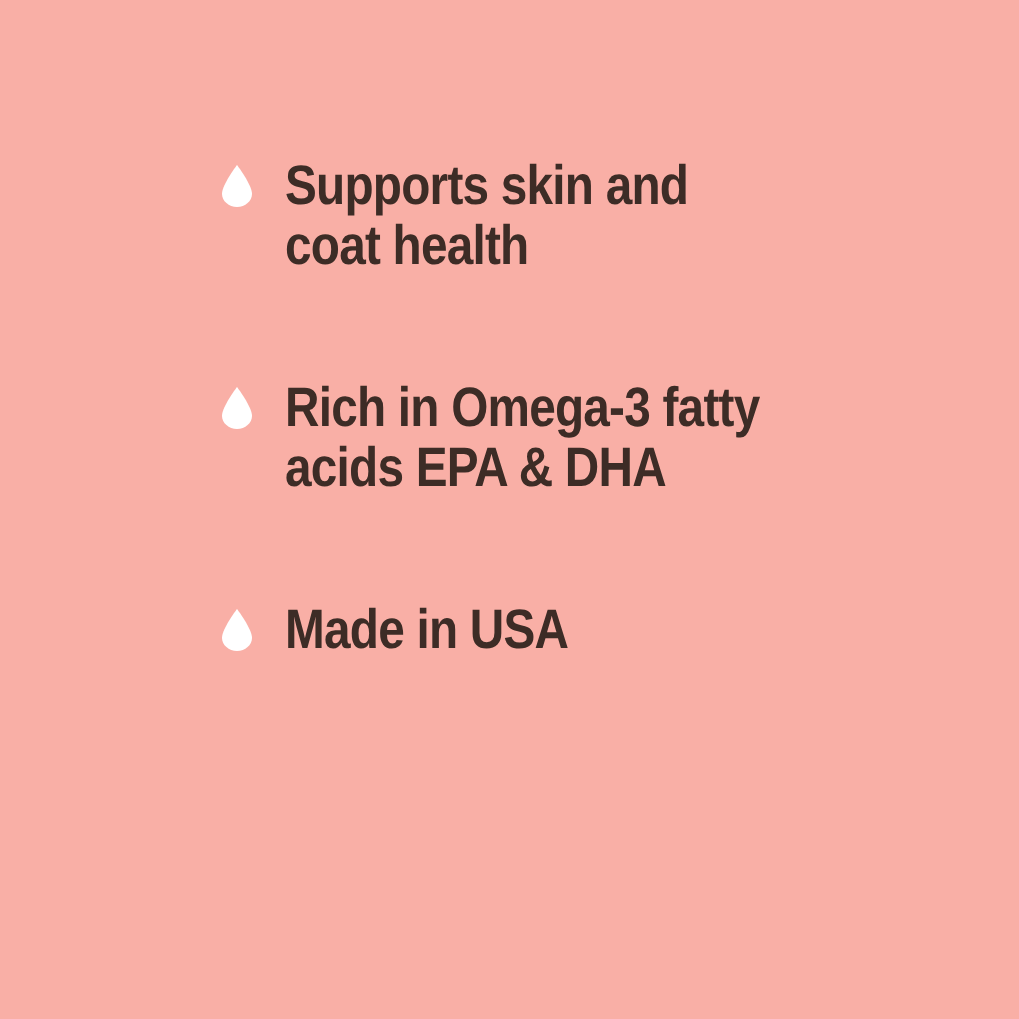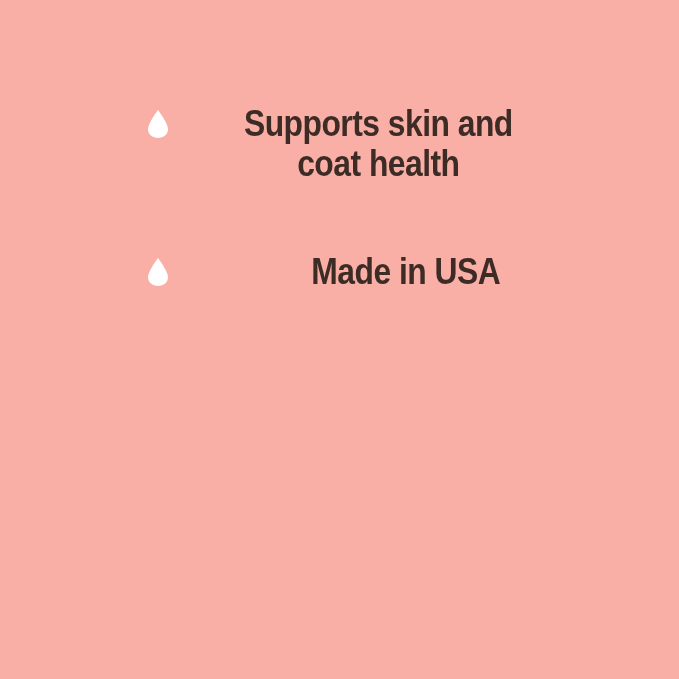--- a/index.html
+++ b/index.html
@@ -14,39 +14,37 @@
     background: #f9afa6;
     font-family: "Liberation Sans", "DejaVu Sans", sans-serif;
   }
 
   #benefits-panel {
     position: relative;
     width: 679px;
     height: 679px;
     background: #f9afa6;
     box-sizing: border-box;
-    text-align: center;
   }
 
   #benefits-list {
     position: absolute;
     left: 148px;
     top: 104px;
     width: 480px;
   }
 
   .benefit-item {
     display: flex;
     align-items: flex-start;
     margin-bottom: 68px;
   }
 
   .benefit-item:last-child {
     margin-bottom: 0;
-    gap: 48px;
   }
 
   .bullet-icon-wrap {
     flex: 0 0 auto;
     width: 20px;
     height: 40px;
     margin-right: 22px;
     display: flex;
     align-items: flex-start;
     justify-content: center;
@@ -84,20 +82,29 @@
     <div class="benefit-item">
       <span class="bullet-icon-wrap">
         <svg viewBox="0 0 20 28" xmlns="http://www.w3.org/2000/svg" aria-hidden="true">
           <path d="M10 0 C10 0 20 13.2 20 19.2 C20 24.1 15.5 28 10 28 C4.5 28 0 24.1 0 19.2 C0 13.2 10 0 10 0 Z" fill="#ffffff"></path>
         </svg>
       </span>
       <span class="benefit-text">Supports skin and
 coat health</span>
     </div>
 
+    <div class="benefit-item">
+      <span class="bullet-icon-wrap">
+        <svg viewBox="0 0 20 28" xmlns="http://www.w3.org/2000/svg" aria-hidden="true">
+          <path d="M10 0 C10 0 20 13.2 20 19.2 C20 24.1 15.5 28 10 28 C4.5 28 0 24.1 0 19.2 C0 13.2 10 0 10 0 Z" fill="#ffffff"></path>
+        </svg>
+      </span>
+      <span class="benefit-text">Rich in Omega-3 fatty
+acids EPA &amp; DHA</span>
+    </div>
 
 
     <div class="benefit-item">
       <span class="bullet-icon-wrap">
         <svg viewBox="0 0 20 28" xmlns="http://www.w3.org/2000/svg" aria-hidden="true">
           <path d="M10 0 C10 0 20 13.2 20 19.2 C20 24.1 15.5 28 10 28 C4.5 28 0 24.1 0 19.2 C0 13.2 10 0 10 0 Z" fill="#ffffff"></path>
         </svg>
       </span>
       <span class="benefit-text">Made in USA</span>
     </div>

